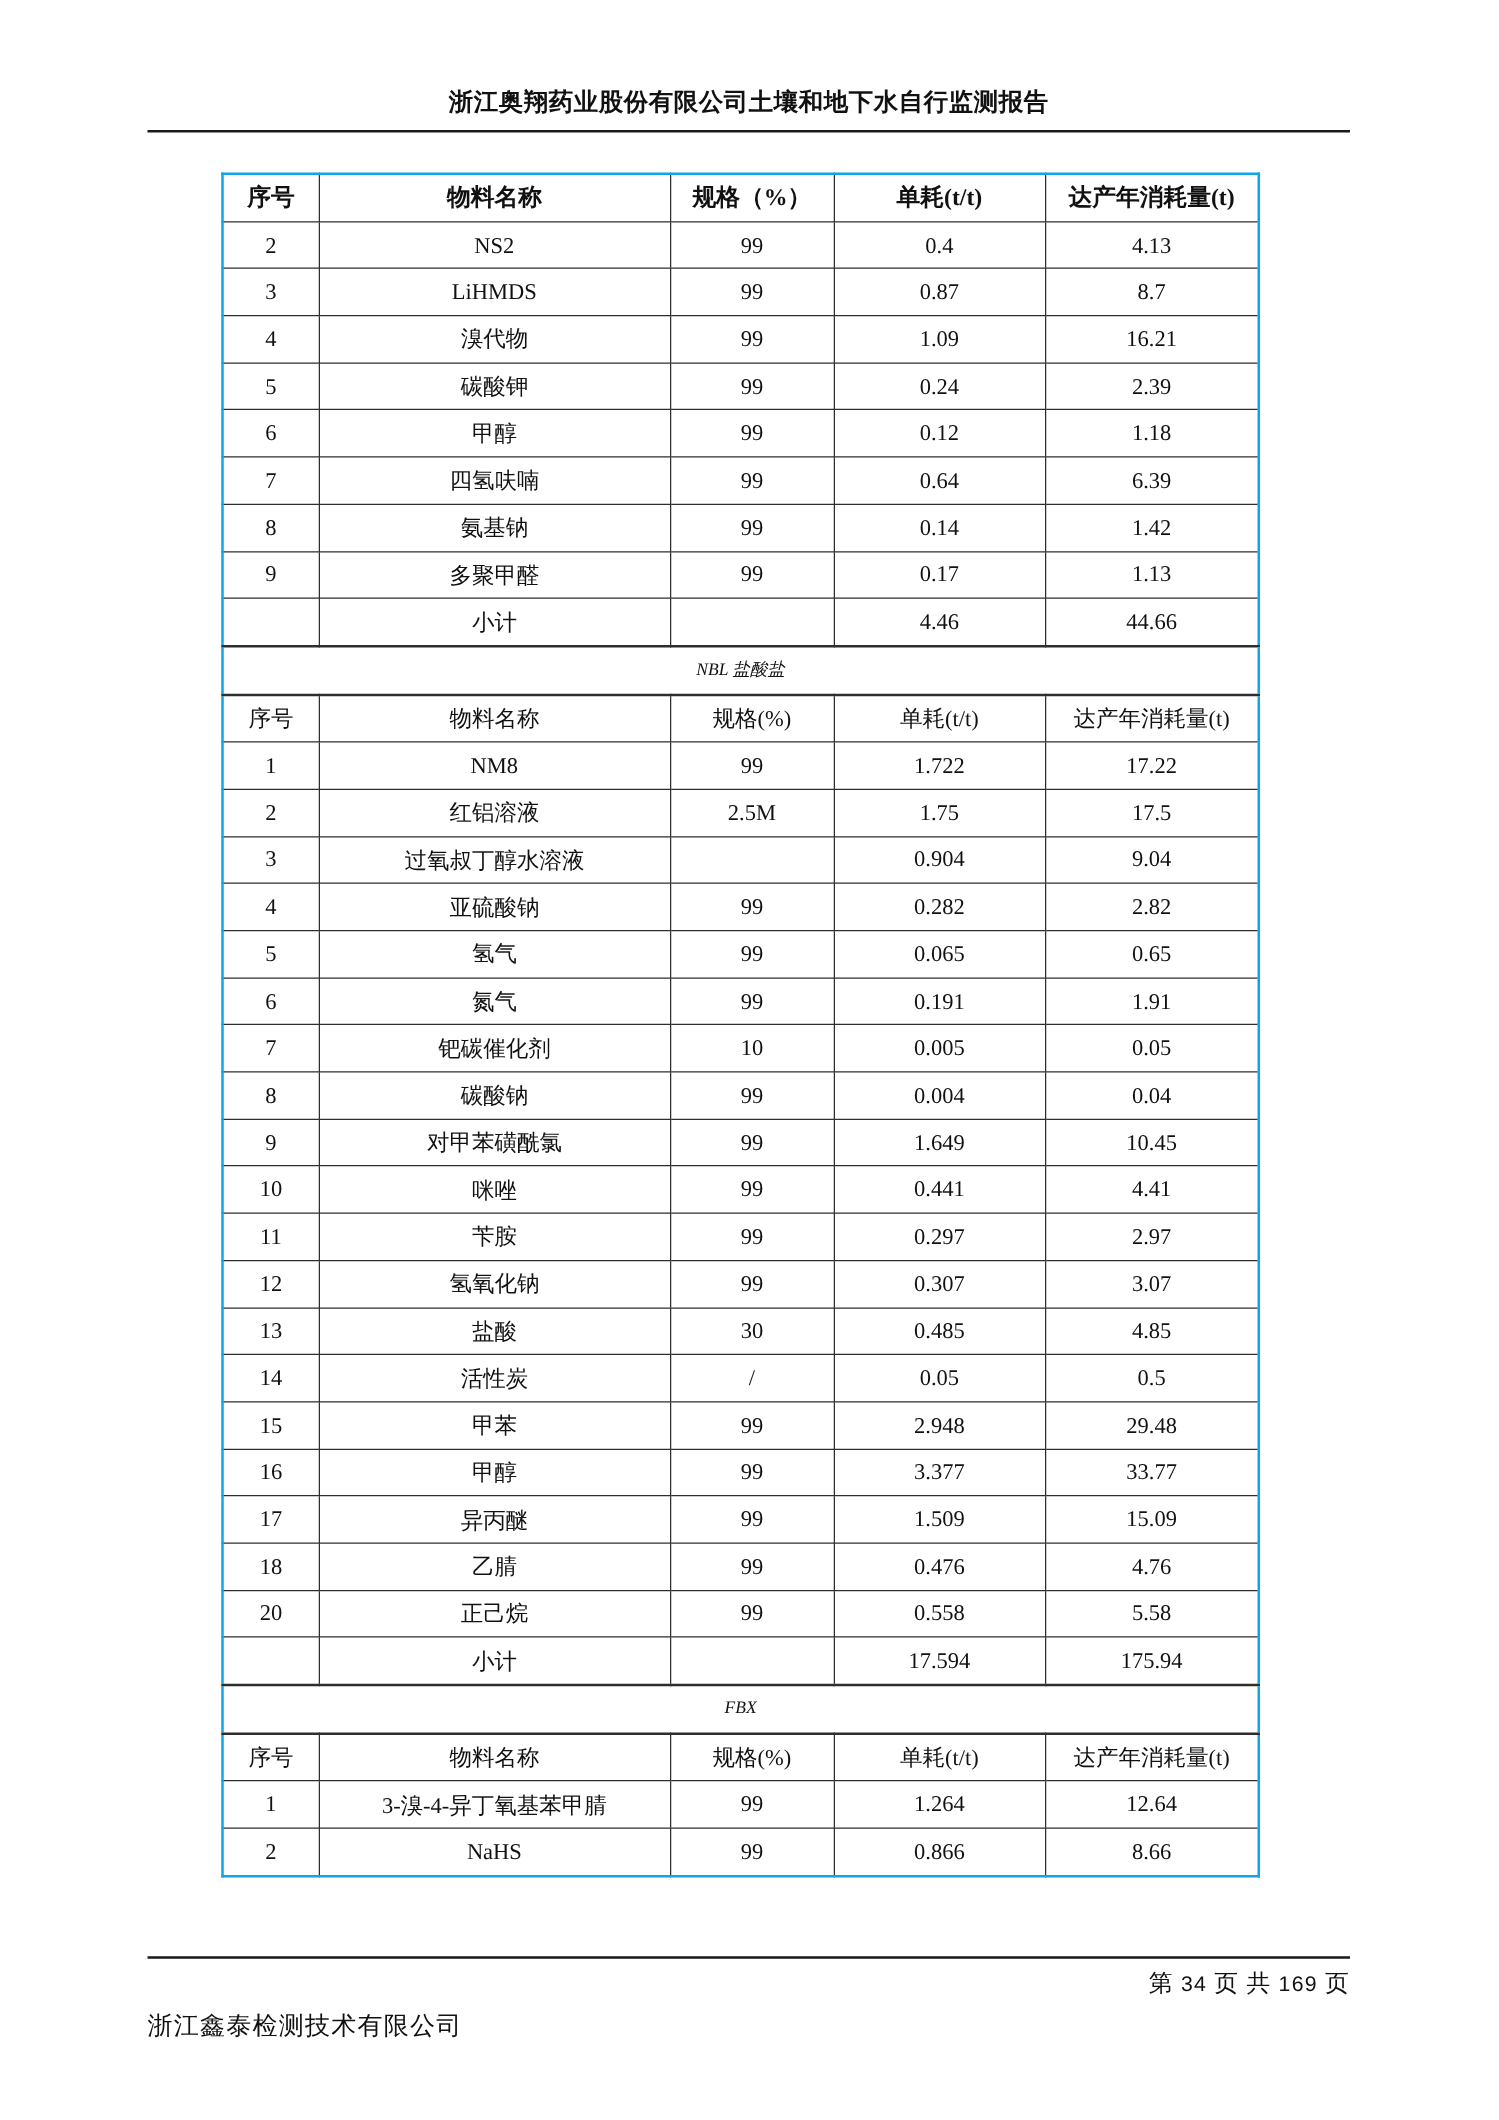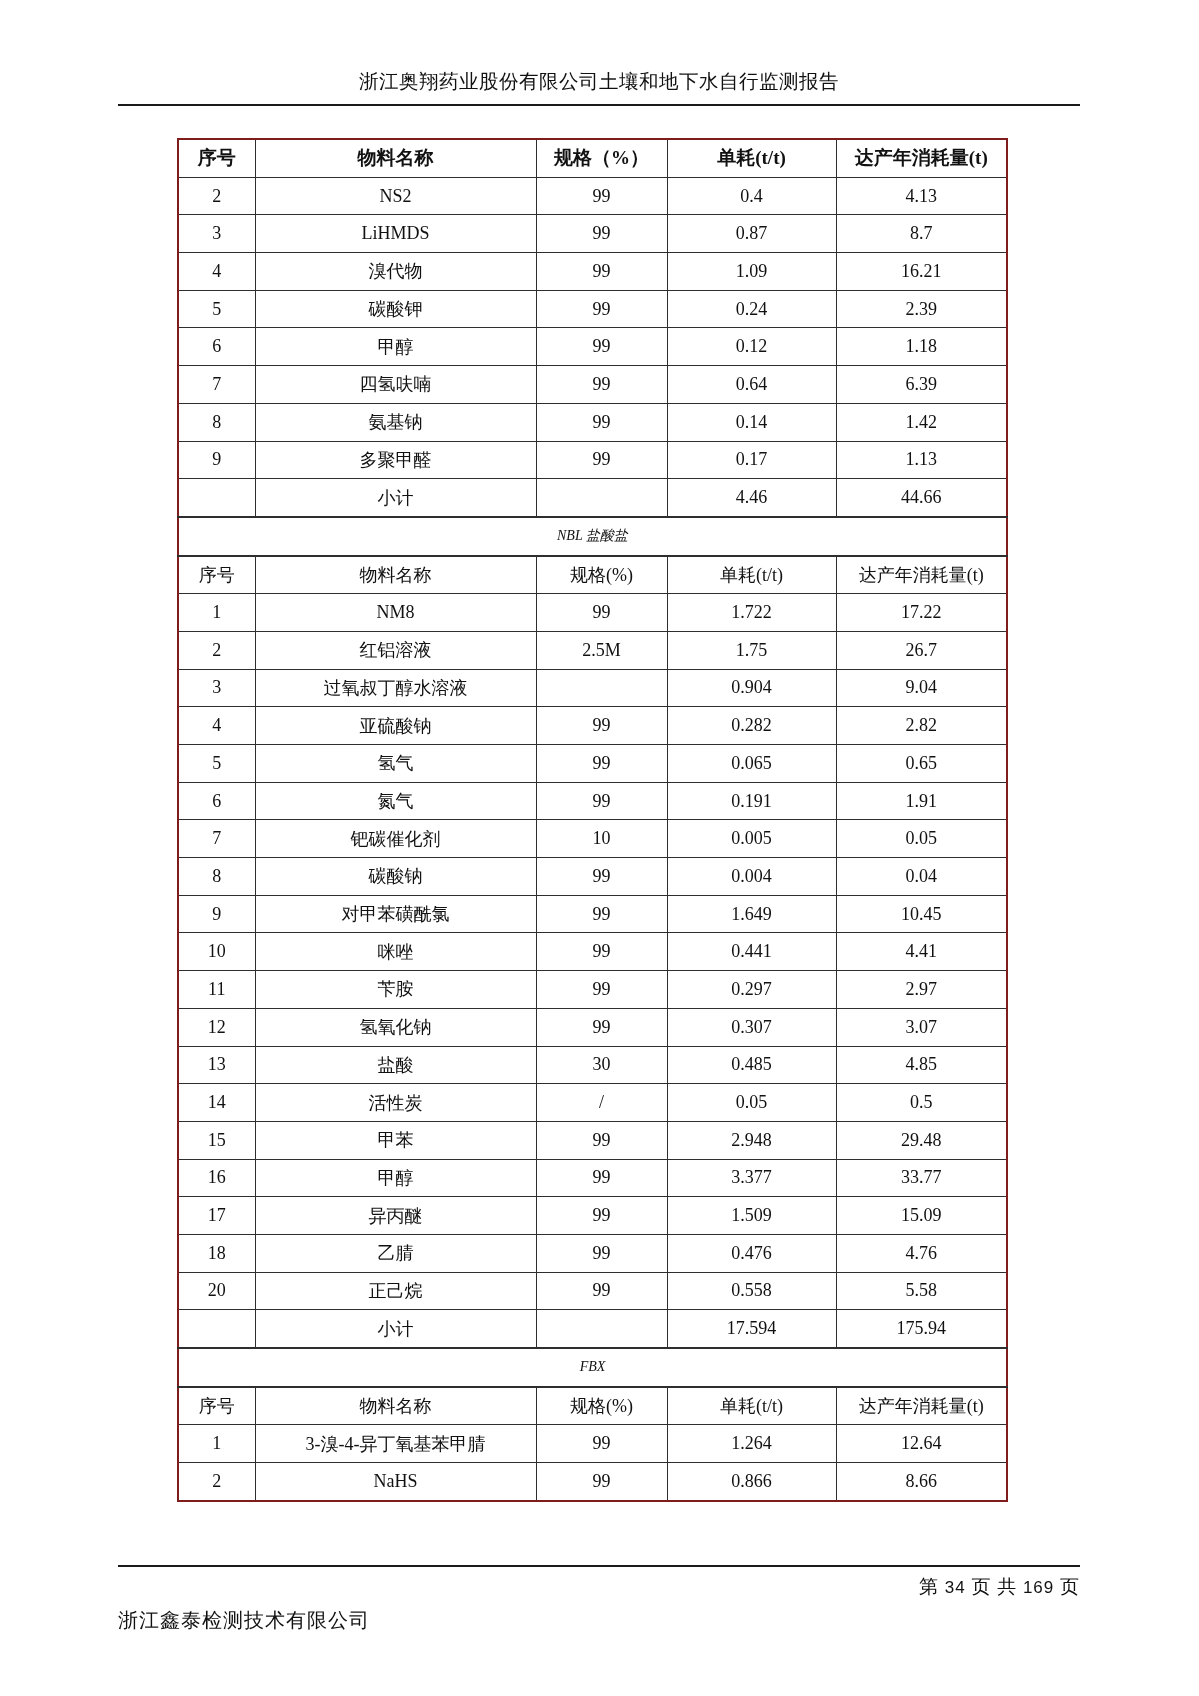--- a/index.html
+++ b/index.html
@@ -23,30 +23,31 @@
     top: 68px;
     width: 962px;
     text-align: center;
     border-bottom: 2px solid #1a1a1a;
     padding-bottom: 9px;
   }
   .doc-title {
     font-size: 19.5px;
     letter-spacing: 0.5px;
     white-space: nowrap;
+    font-weight: bold;
   }
   
   .materials-table {
     position: absolute;
     left: 177px;
     top: 138px;
     width: 829px;
     border-collapse: collapse;
     table-layout: fixed;
-    border: 2px solid #7f1d1d;
+    border: 2px solid #0ea5e9;
   }
   .materials-table td {
     border: 1px solid #2e2e2e;
     text-align: center;
     vertical-align: middle;
     font-size: 18px;
     height: 36.7px;
     padding: 0 2px;
     overflow: hidden;
     white-space: nowrap;
@@ -191,21 +192,21 @@
           <td>NM8</td>
           <td>99</td>
           <td>1.722</td>
           <td>17.22</td>
         </tr>
         <tr>
           <td>2</td>
           <td>红铝溶液</td>
           <td>2.5M</td>
           <td>1.75</td>
-          <td>26.7</td>
+          <td>17.5</td>
         </tr>
         <tr>
           <td>3</td>
           <td>过氧叔丁醇水溶液</td>
           <td></td>
           <td>0.904</td>
           <td>9.04</td>
         </tr>
         <tr>
           <td>4</td>

